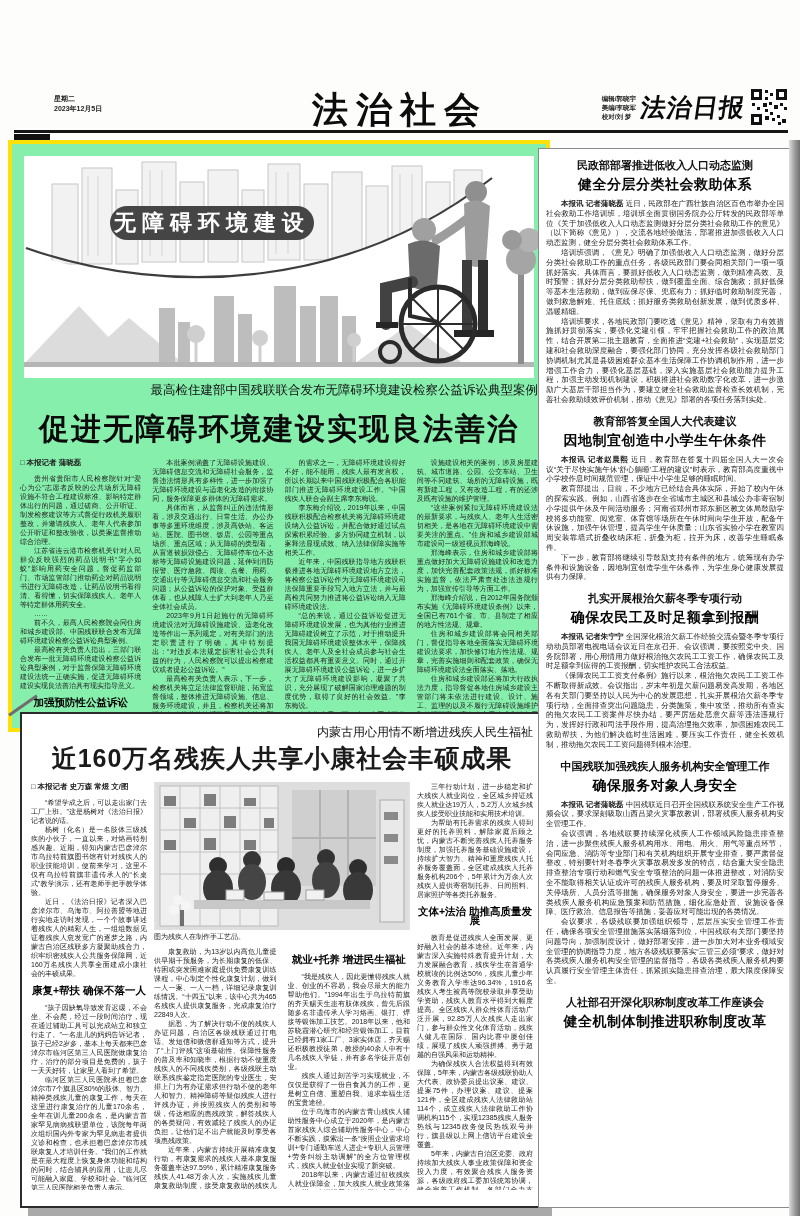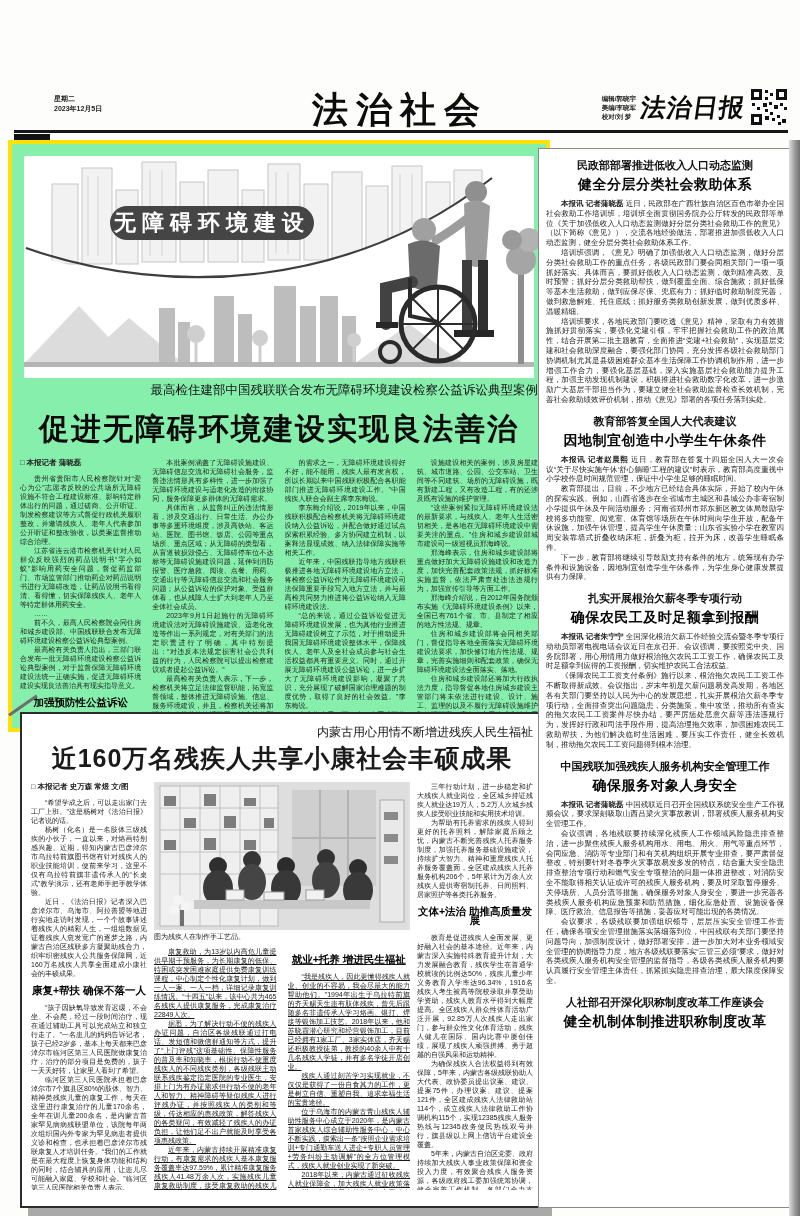--- a/index.html
+++ b/index.html
@@ -28,21 +28,21 @@
   .bottom{position:absolute;left:14px;top:712px;width:502px;height:480px;border:2px solid #2c2c2c;background:#fff;padding:6px 9px;box-shadow:8px 8px 0 #a9a9a9;overflow:hidden;margin-left:6px;}
   .bottom-fold{position:absolute;left:6px;top:704px;width:34px;height:3px;background:#6e6e6e;transform:rotate(-35deg);}
   .bottom .kicker{font-size:12px;}
   .bottom-headline{margin:1px 0 7px;text-align:center;font-size:25px;font-weight:900;letter-spacing:1px;}
   .bottom-grid{display:flex;gap:7px;height:408px;overflow:hidden;}
   .bgcol{width:116px;flex:0 0 116px;overflow:hidden;}
   .bmid{flex:1;display:flex;flex-direction:column;overflow:hidden;}
   .bmid figure{margin:0;}
   .bmid svg.photo{display:block;width:100%;height:148px;background:#e2e2e2;}
   .photo-caption{font-size:7px;margin:2px 0 5px;color:#222;}
-  .midcols{display:flex;gap:11px;flex:1;overflow:hidden;text-decoration:underline;}
+  .midcols{display:flex;gap:11px;flex:1;overflow:hidden;}
   .midcols .col{flex:1;overflow:hidden;}
   
   .rightcol{position:absolute;left:538px;top:148px;width:254px;height:1060px;border:1px solid #8a8a8a;background:#fff;padding:0 7px;overflow:hidden;box-sizing:border-box;}
   .r-article{padding-top:9px;}
   .r-kicker{text-align:center;font-weight:bold;font-size:11px;color:#111;}
   .r-headline{margin:3px 0 5px;text-align:center;font-size:14px;font-weight:900;letter-spacing:0.5px;color:#080808;}
   .r-article p{margin:0;font-size:7.5px;line-height:9.8px;text-align:justify;text-indent:2em;color:#222;}
   .r-article .lead{font-weight:bold;}
   
   .edge-right{position:absolute;right:0;top:140px;bottom:0;width:11px;background:linear-gradient(to right,#ddd,#9a9a9a 55%,#6f6f6f);}

